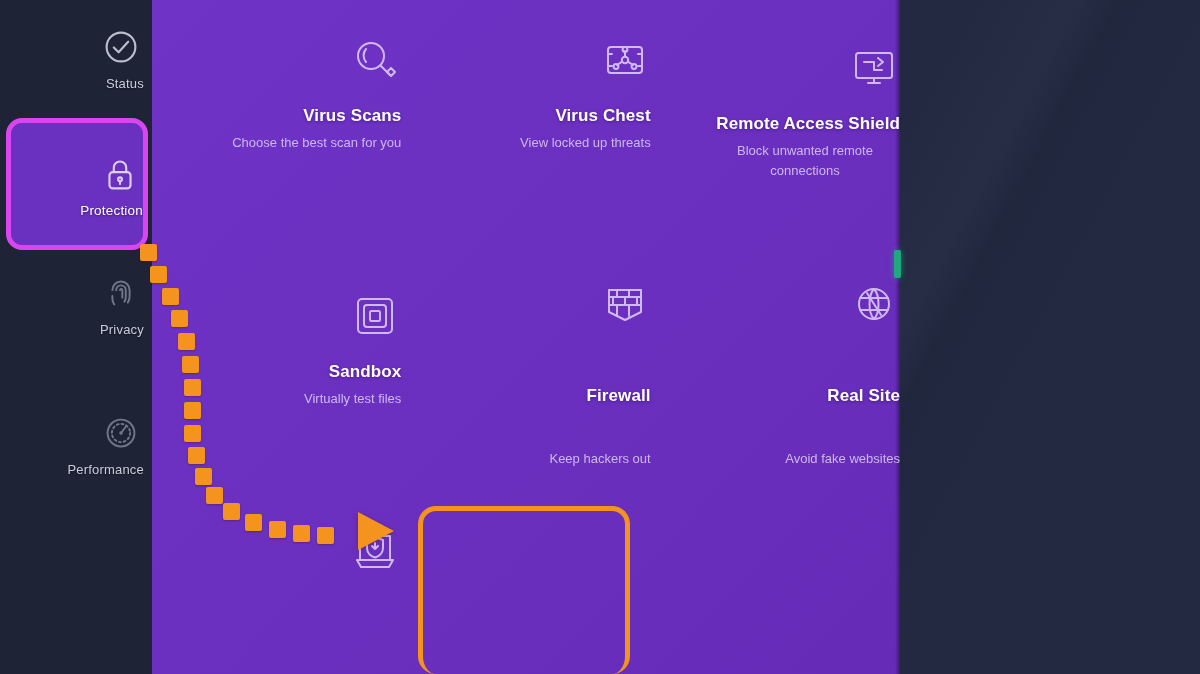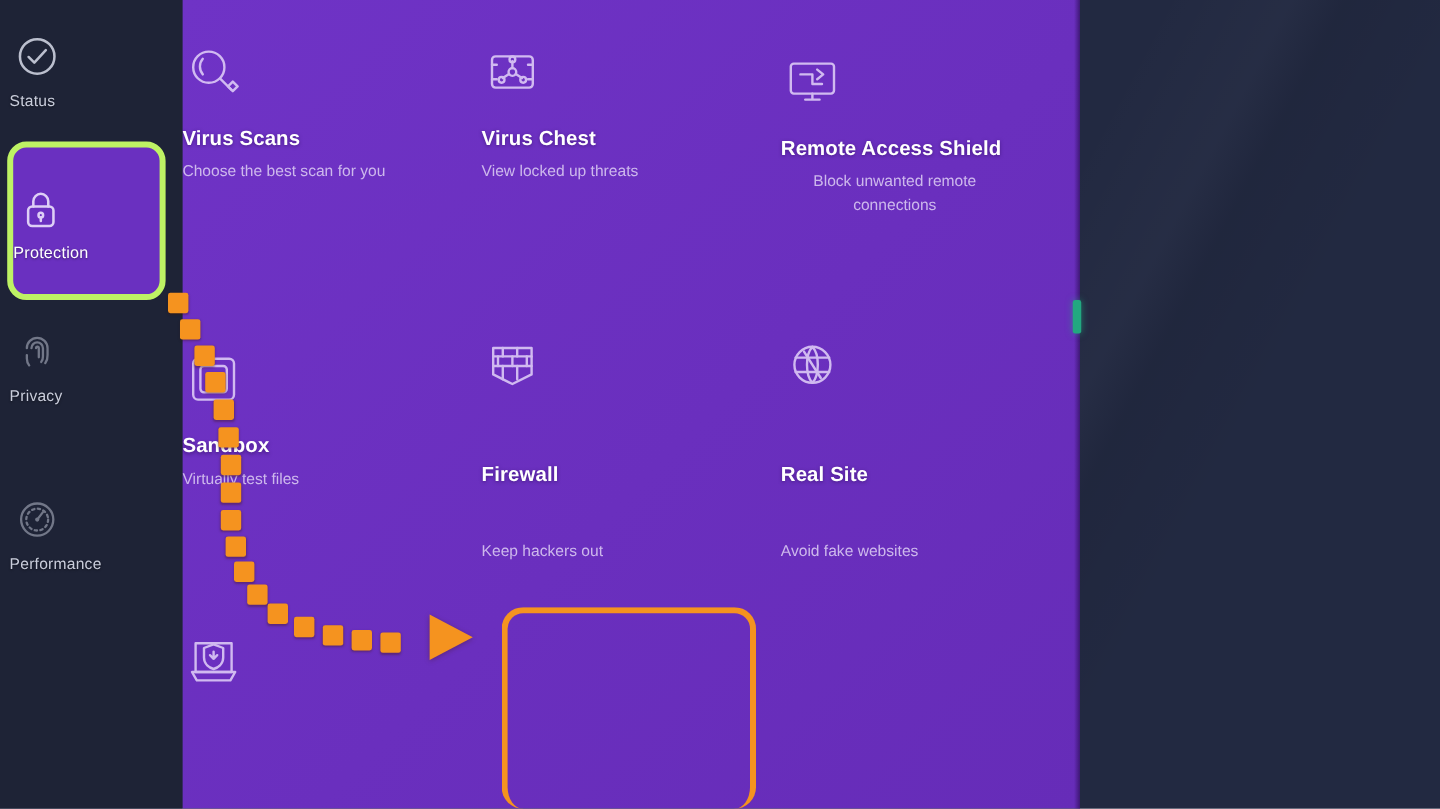--- a/index.html
+++ b/index.html
@@ -31,37 +31,37 @@
   .sidebar {
     position: absolute; left: 0; top: 0;
     width: 152px; height: 674px;
     background: #1e2336;
     z-index: 4;
   }
   .side-item {
     position: absolute;
     left: 8px; width: 136px;
     display: flex; flex-direction: column;
-    align-items: flex-start; justify-content: center;
+    align-items: flex-end; justify-content: center;
     border-radius: 12px;
   }
   .side-item .side-icon { width: 46px; height: 46px; display:block; opacity: .92; }
   .side-item .side-label {
     margin-top: 6px;
     font-size: 13px; letter-spacing: .2px;
     color: #d8dbe6;
     text-align: center;
     text-shadow: 0 1px 2px rgba(0,0,0,.45);
   }
   #side-status     { top: 14px;  height: 86px; }
   #side-protection {
     top: 118px; height: 132px;
-    left: 6px; width: 132px;
+    left: 6px; width: 142px;
     background: #6a30c0;
-    border: 5px solid #bef264;
+    border: 5px solid #d946ef;
     border-radius: 16px;
   }
   #side-protection .side-label { color: #ffffff; font-size: 13.5px; }
   #side-privacy    { top: 260px; height: 86px; }
   #side-performance{ top: 400px; height: 86px; }
   #side-privacy .side-icon, #side-performance .side-icon { opacity: .55; }
   #side-privacy .side-label, #side-performance .side-label,
   #side-status .side-label { color: #c9cddb; }
 
   
@@ -91,21 +91,21 @@
   .grid {
     position: absolute; inset: 0;
     display: grid;
     grid-template-columns: repeat(3, 1fr);
     grid-template-rows: 248px 248px 178px;
     padding: 0;
   }
   .tile {
     position: relative;
     display: flex; flex-direction: column;
-    align-items: flex-start;
+    align-items: flex-end;
     padding-top: 34px;
     text-align: center;
   }
   .tile .t-icon { width: 52px; height: 52px; display: block; opacity: .9; }
   .tile .t-title {
     margin-top: 20px;
     font-size: 17px; font-weight: bold;
     color: #ffffff;
     letter-spacing: .1px;
     text-shadow: 0 1px 3px rgba(40,10,80,.5);

